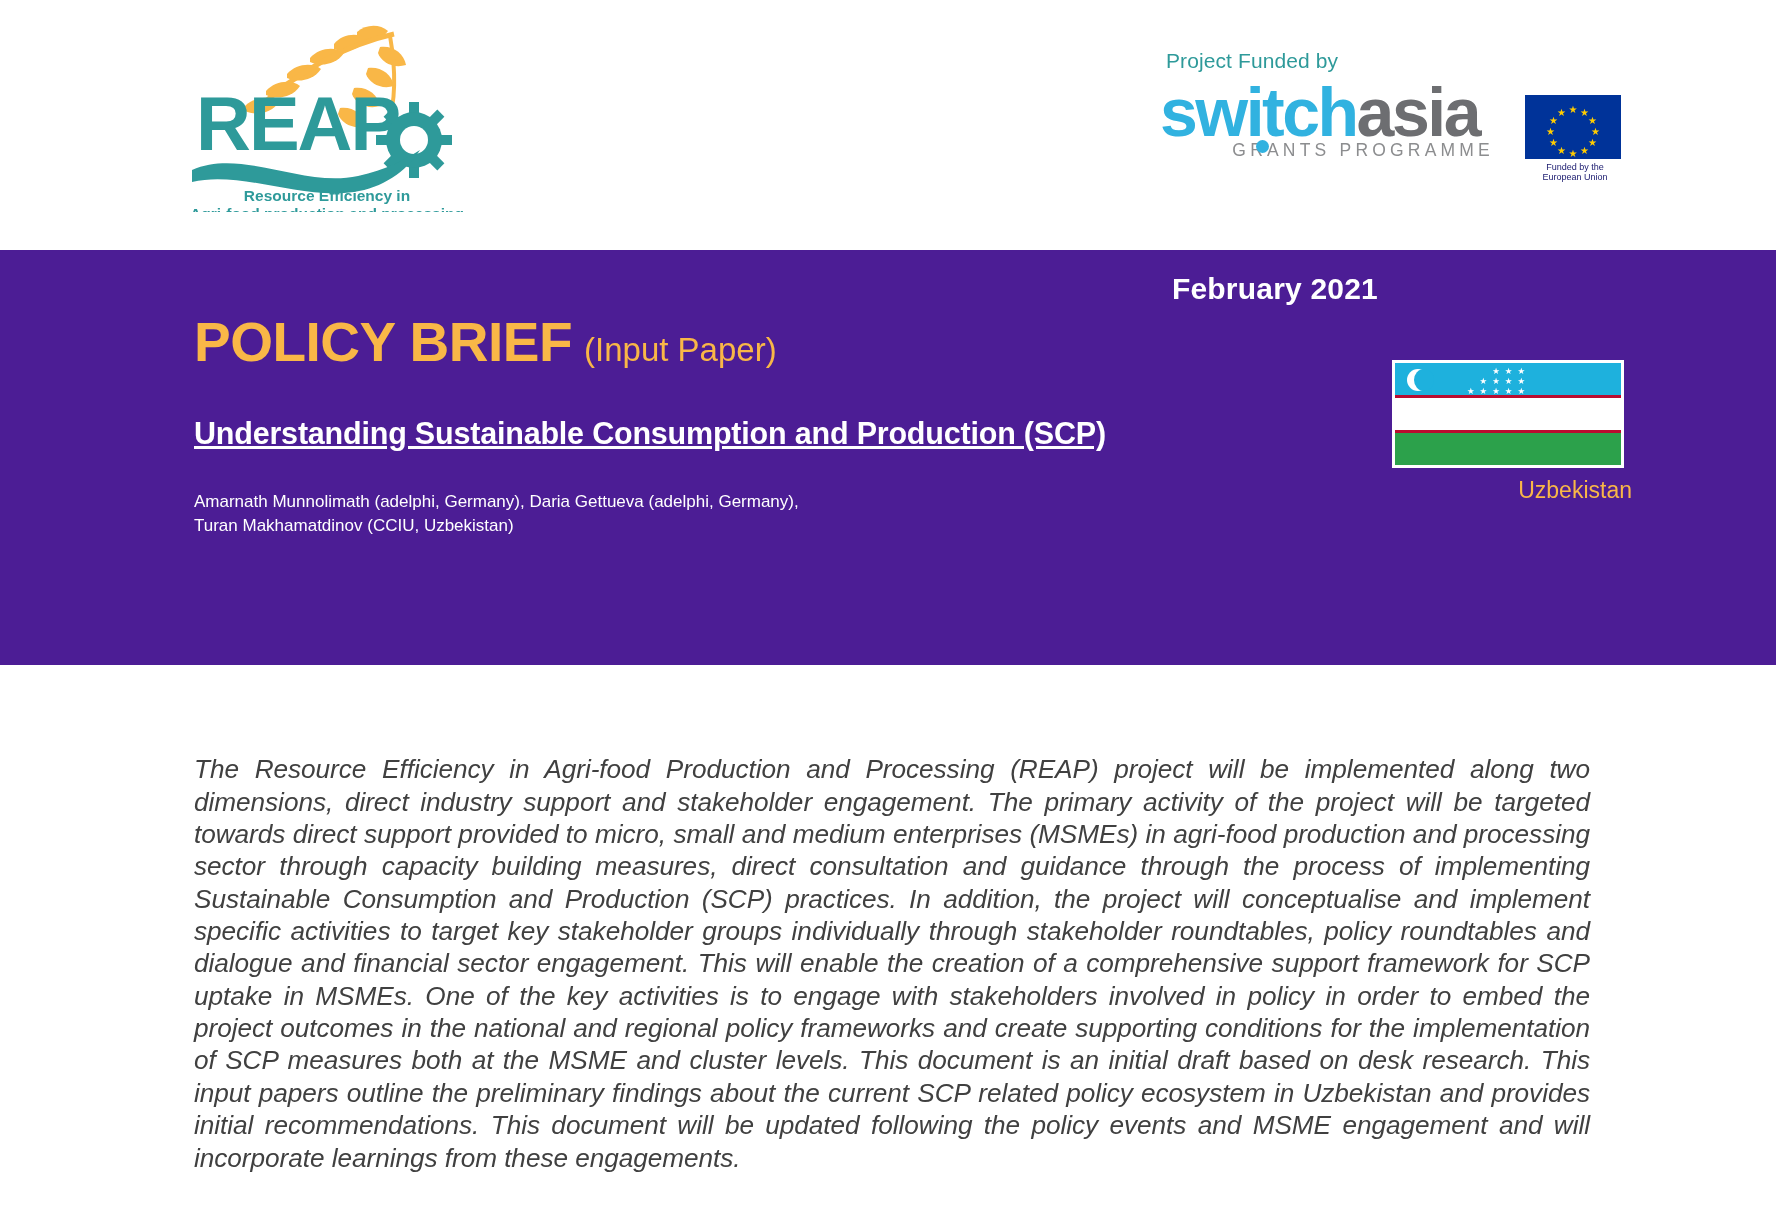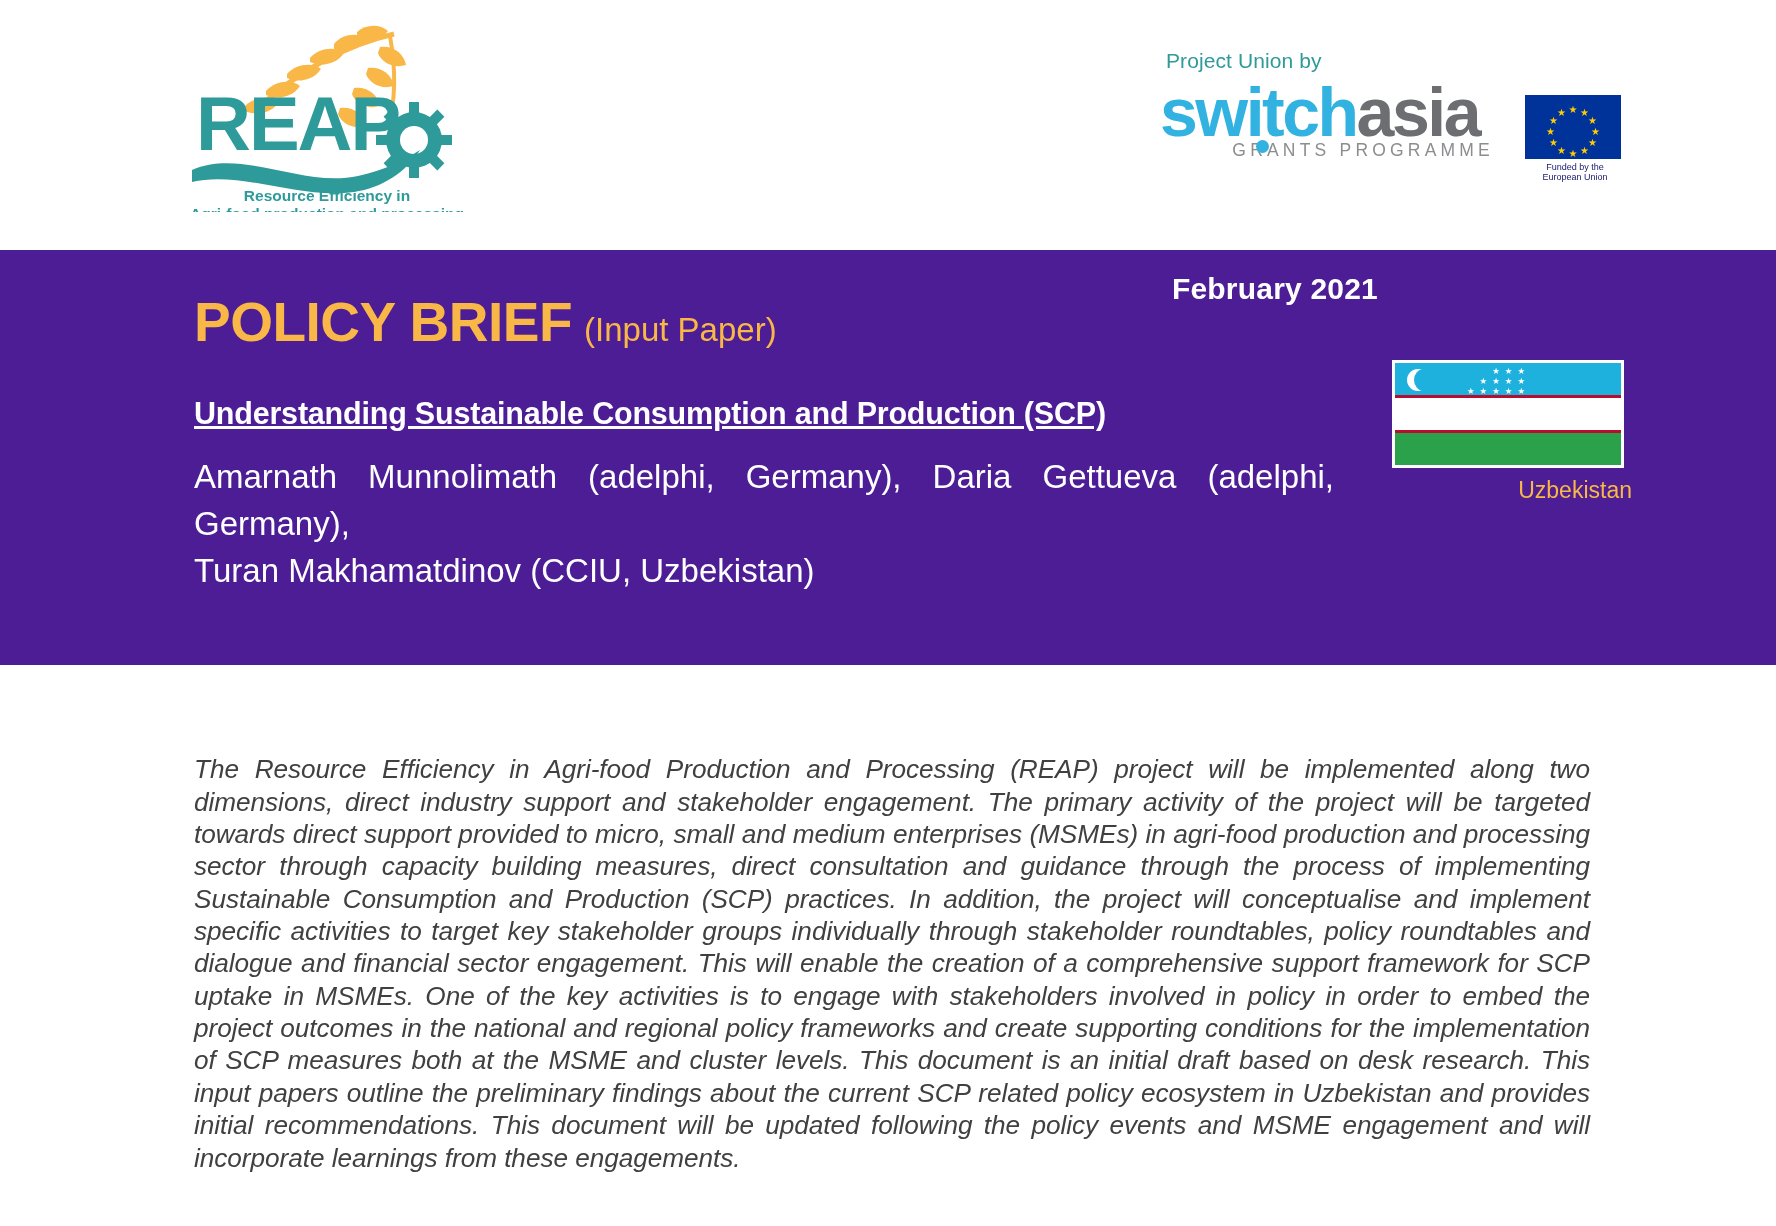--- a/index.html
+++ b/index.html
@@ -129,21 +129,21 @@
     letter-spacing: .2px;
     white-space: nowrap;
   }
   .banner-left {
     position: absolute;
     left: 194px;
     top: 0;
     width: 1180px;
   }
   .policy-line {
-    margin-top: 40px;
+    margin-top: 60px;
     white-space: nowrap;
   }
   .policy-main {
     font-size: 55px;
     font-weight: bold;
     color: #F9B747;
     letter-spacing: -.5px;
   }
   .policy-sub {
     font-size: 33px;
@@ -153,22 +153,22 @@
   .banner-title {
     margin-top: 38px;
     font-size: 30.5px;
     font-weight: bold;
     line-height: 1.38;
     letter-spacing: -.2px;
     max-width: 1130px;
     text-decoration: underline;
   }
   .banner-authors {
-    margin-top: 20px;
-    font-size: 33px;
+    margin-top: 36px;
+    font-size: 17px;
     line-height: 1.42;
     text-align: justify;
     max-width: 1140px;
   }
   .banner-authors span.l2 { display: block; text-align: left; }
 
   
   .uz-block {
     position: absolute;
     left: 1392px;
@@ -289,21 +289,21 @@
       </g>
 
       <path d="M10 148 C60 126 120 166 176 154 C204 148 222 138 238 128 C224 150 200 166 172 170 C118 178 58 148 10 160 Z" fill="#2E9A9A"></path>
 
       <text x="145" y="179" text-anchor="middle" font-family="'Liberation Sans', sans-serif" font-size="15.5" font-weight="bold" fill="#2E9A9A">Resource Efficiency in</text>
       <text x="145" y="197" text-anchor="middle" font-family="'Liberation Sans', sans-serif" font-size="15.5" font-weight="bold" fill="#2E9A9A">Agri-food production and processing</text>
     </svg>
   </div>
 
   <div class="funded-block">
-    <div class="funded-label">Project Union by</div>
+    <div class="funded-label">Project Funded by</div>
     <div class="switchasia-row">
       <div class="switchasia">
         <div class="sa-word"><span class="sa-switch">switch</span><span class="sa-asia">asia</span></div>
         <div class="sa-dot"></div>
         <div class="sa-sub">GRANTS PROGRAMME</div>
       </div>
     </div>
   </div>
 
   <div class="eu-block">

